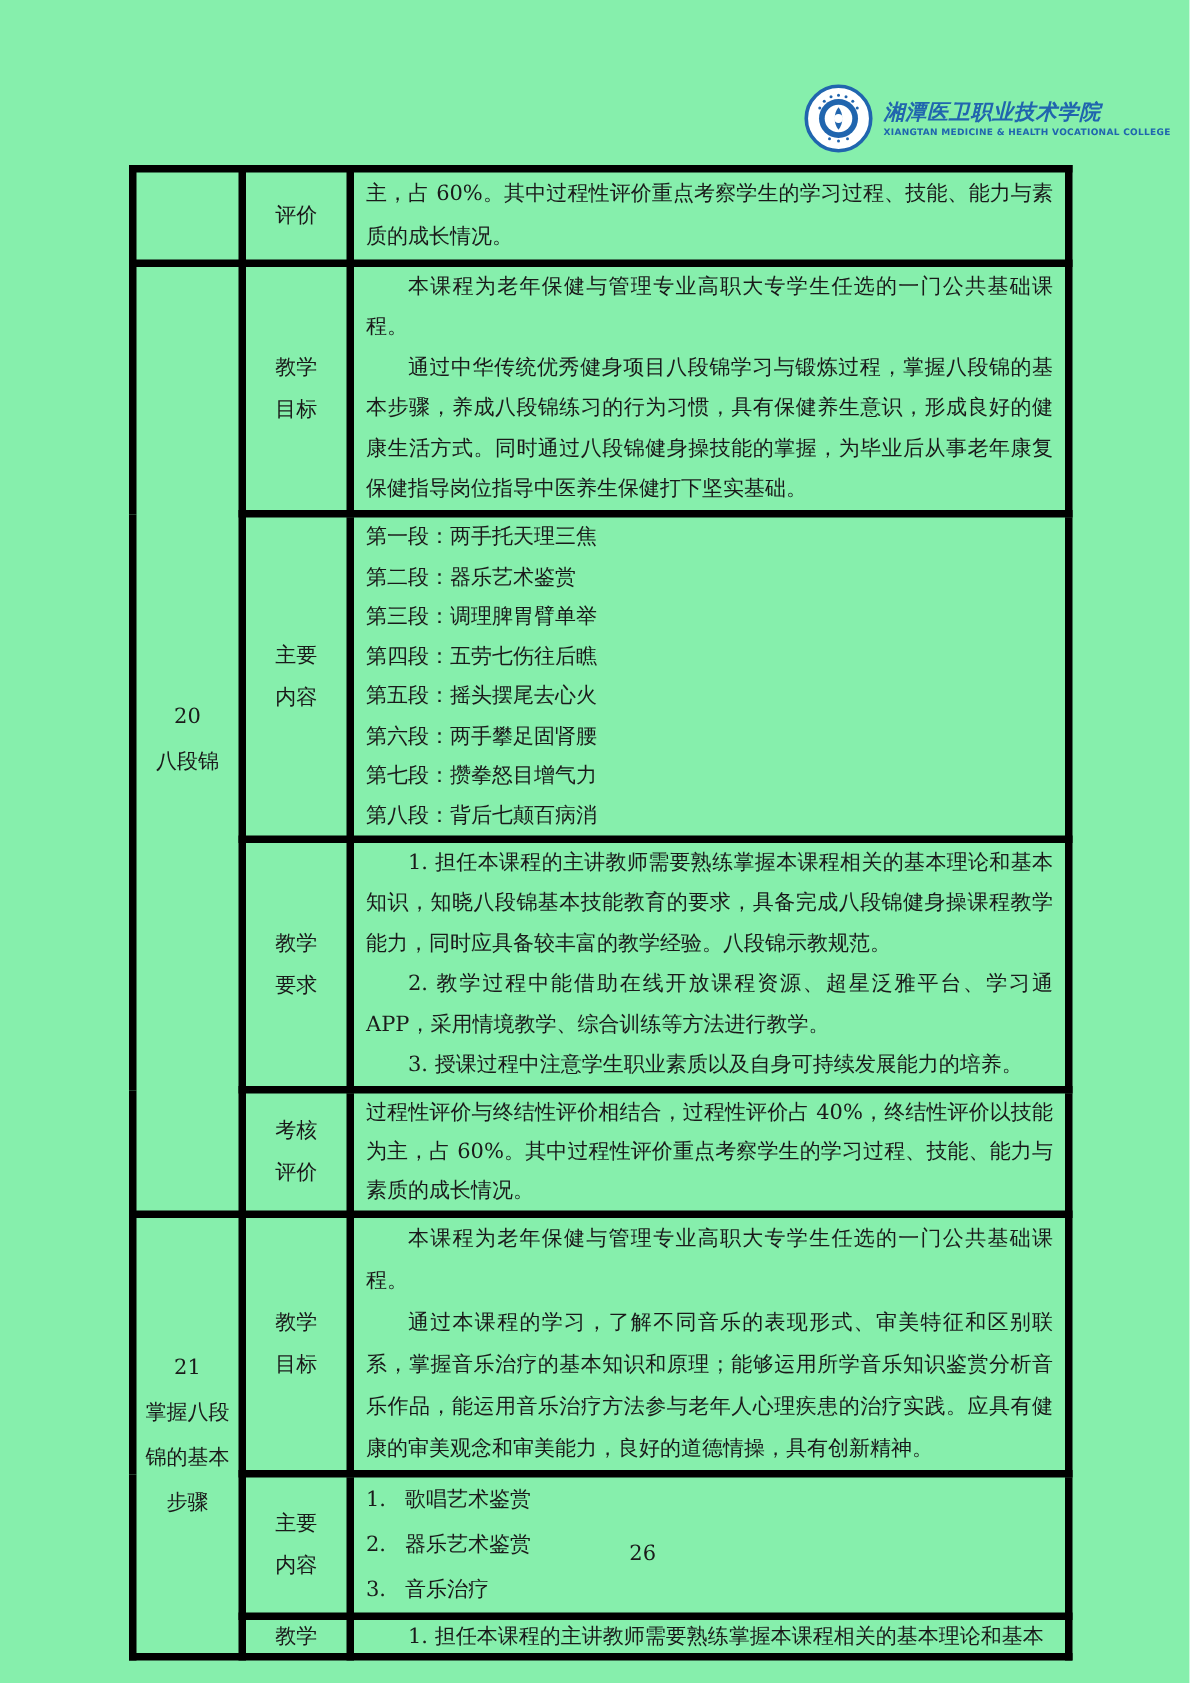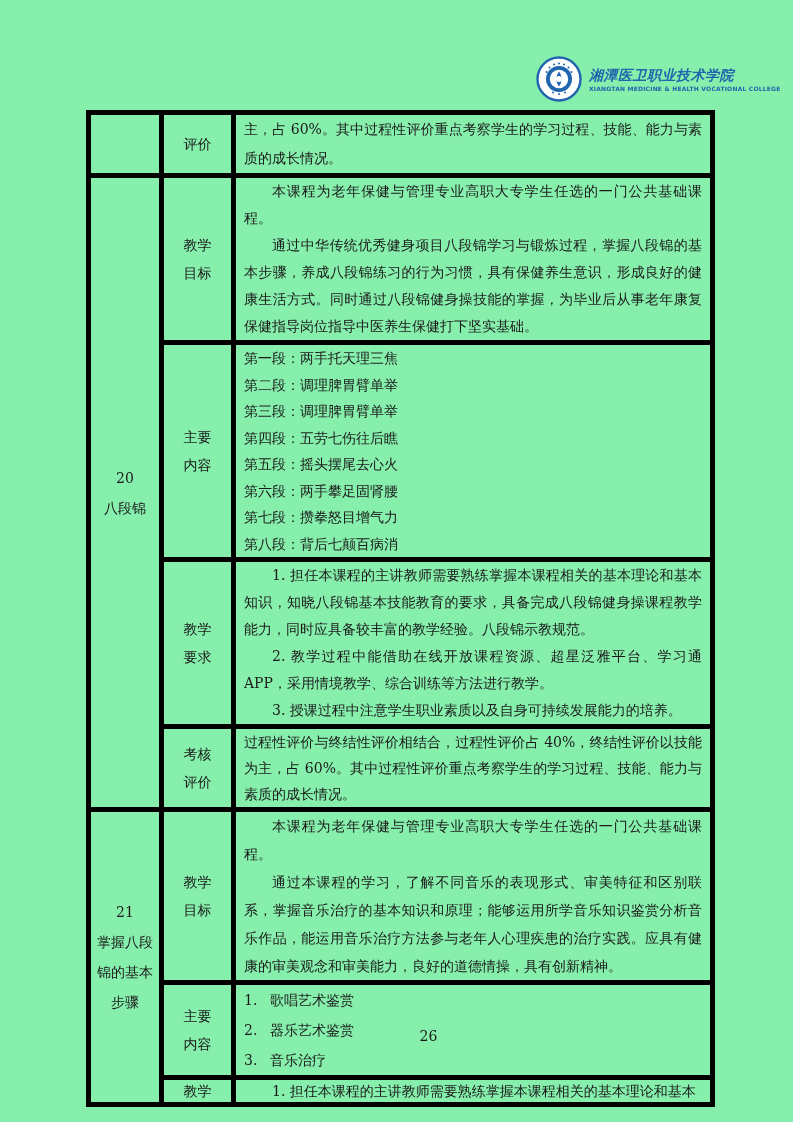--- a/index.html
+++ b/index.html
@@ -127,21 +127,21 @@
         <p class="ind">通过中华传统优秀健身项目八段锦学习与锻炼过程，掌握八段锦的基本步骤，养成八段锦练习的行为习惯，具有保健养生意识，形成良好的健康生活方式。同时通过八段锦健身操技能的掌握，为毕业后从事老年康复保健指导岗位指导中医养生保健打下坚实基础。</p>
       </td>
     </tr>
 
     <tr style="height:213px;">
       <td class="lbl">
         <span class="wrap2">主要内容</span>
       </td>
       <td class="cnt lh265">
         <p>第一段：两手托天理三焦</p>
-        <p>第二段：调理脾胃臂单举</p>
+        <p>第二段：器乐艺术鉴赏</p>
         <p>第三段：调理脾胃臂单举</p>
         <p>第四段：五劳七伤往后瞧</p>
         <p>第五段：摇头摆尾去心火</p>
         <p>第六段：两手攀足固肾腰</p>
         <p>第七段：攒拳怒目增气力</p>
         <p>第八段：背后七颠百病消</p>
       </td>
     </tr>
 
     <tr style="height:164px;">

